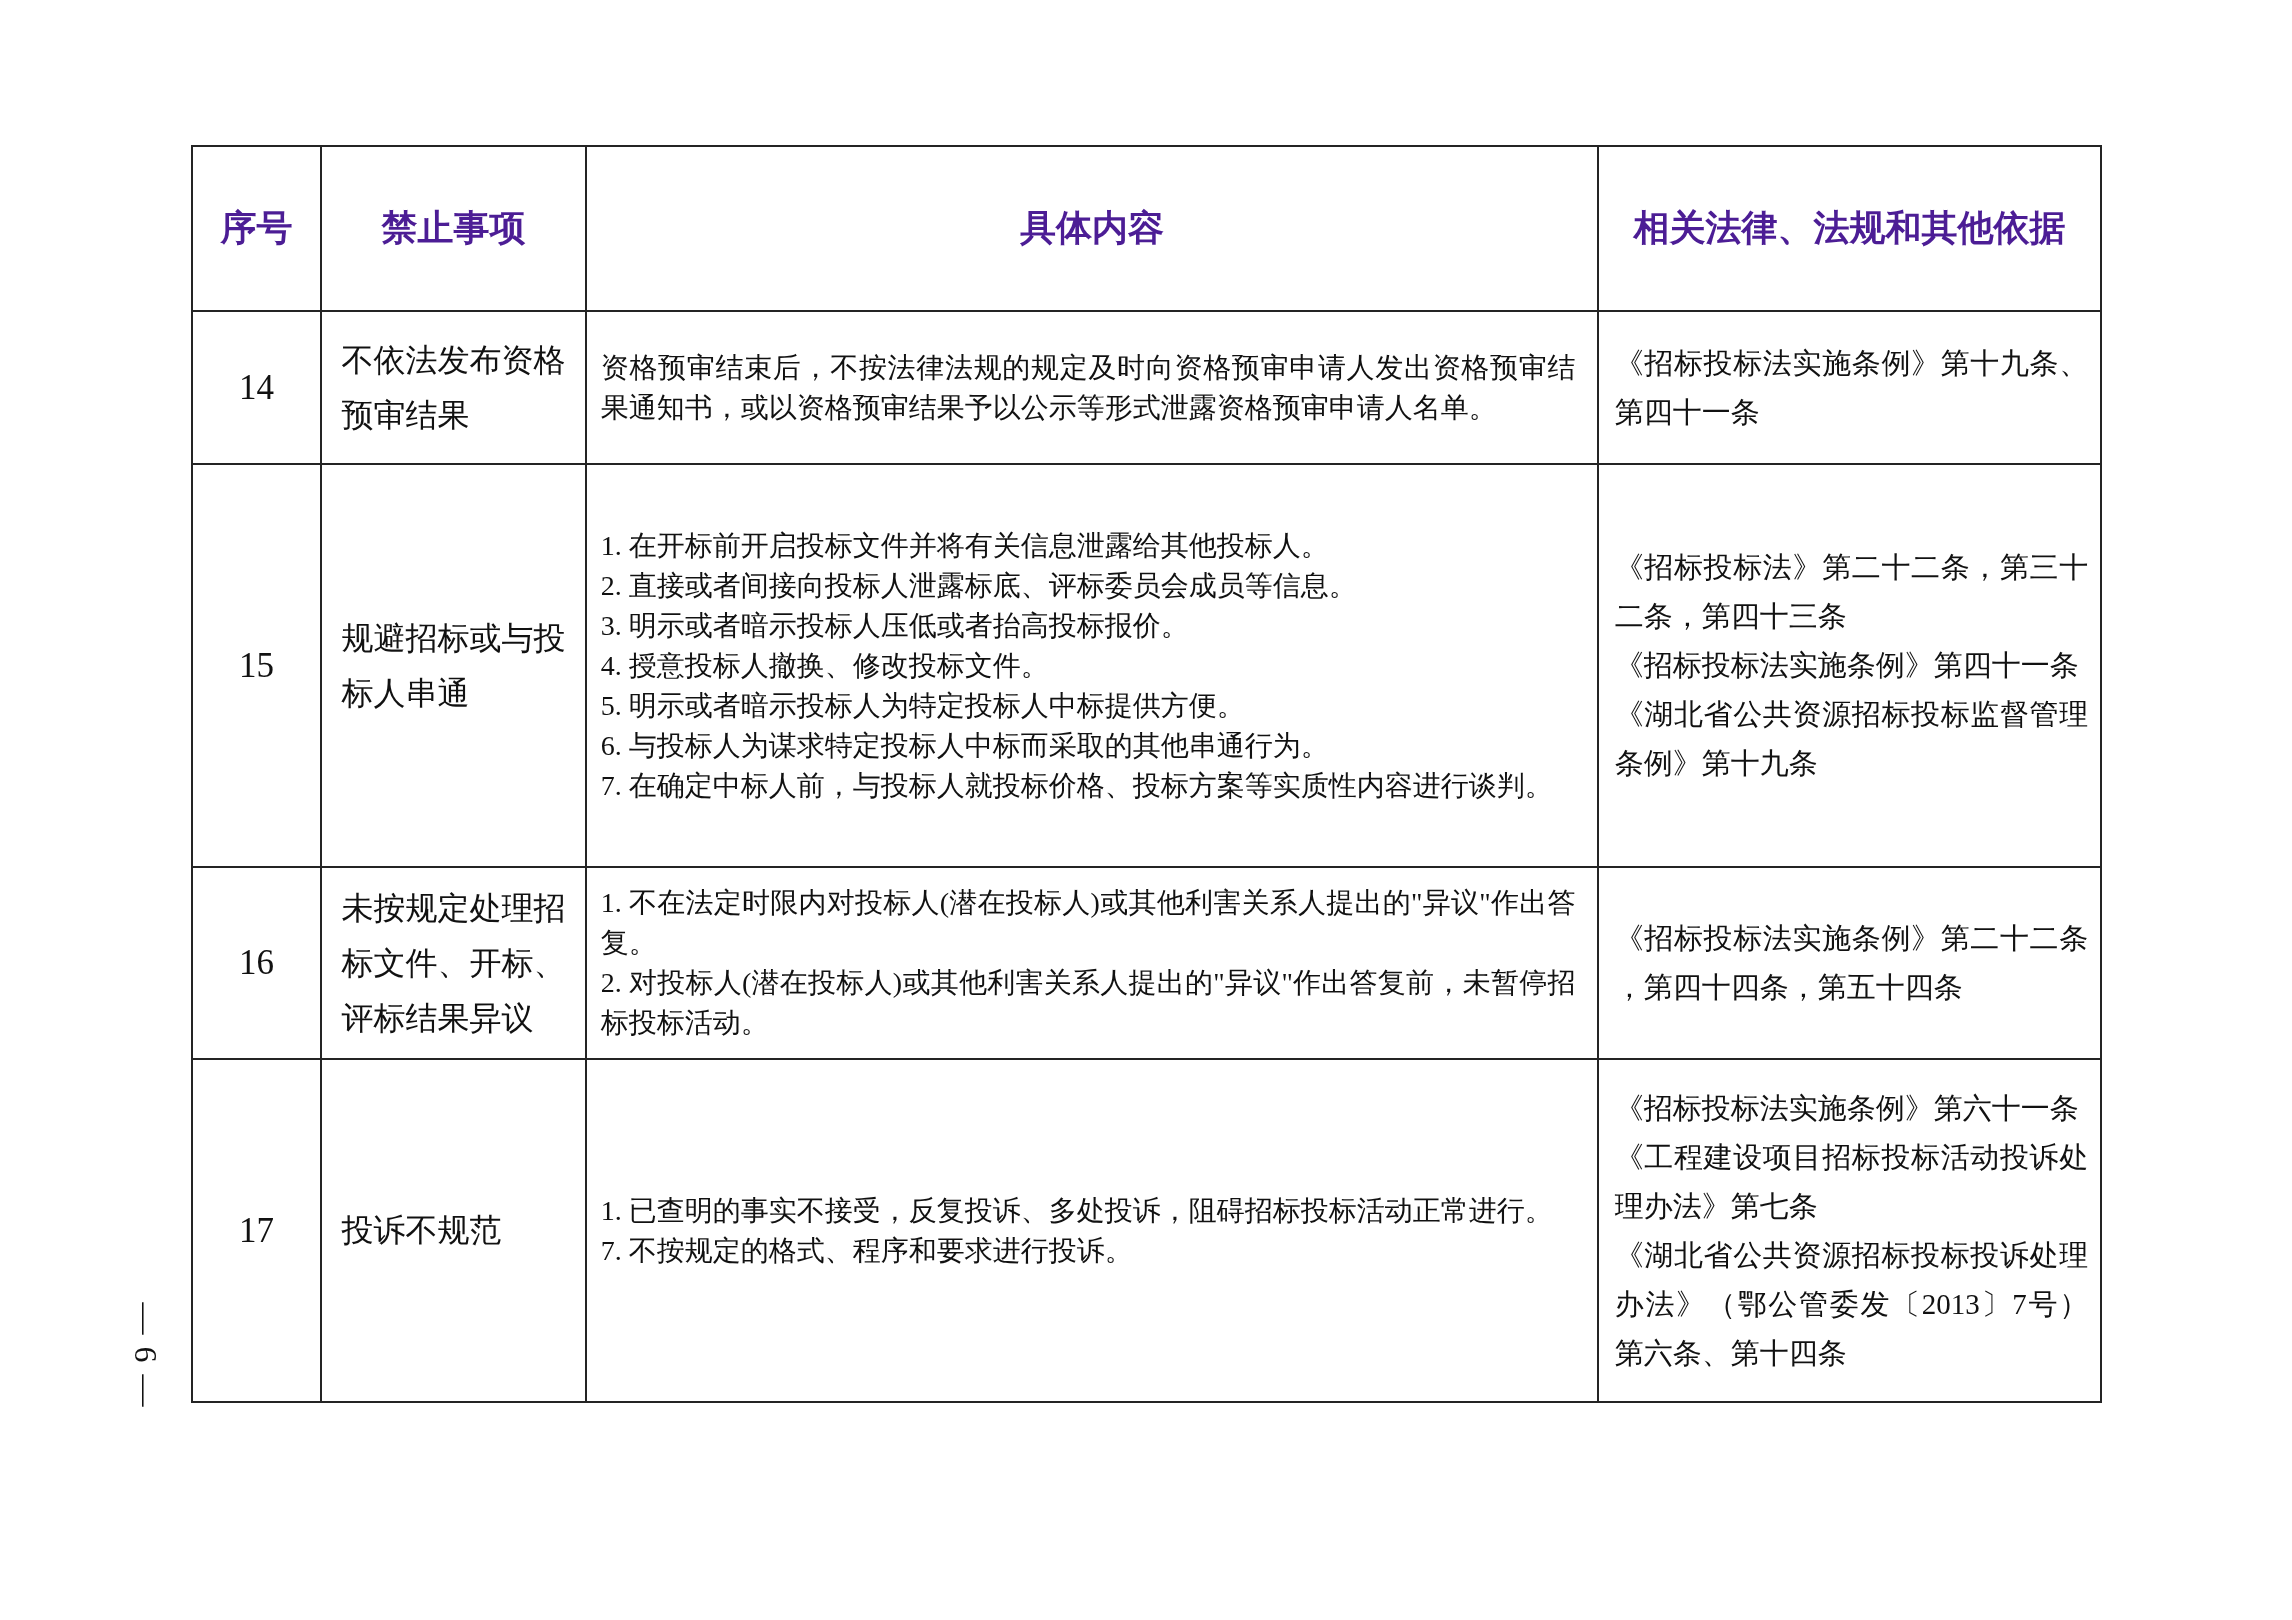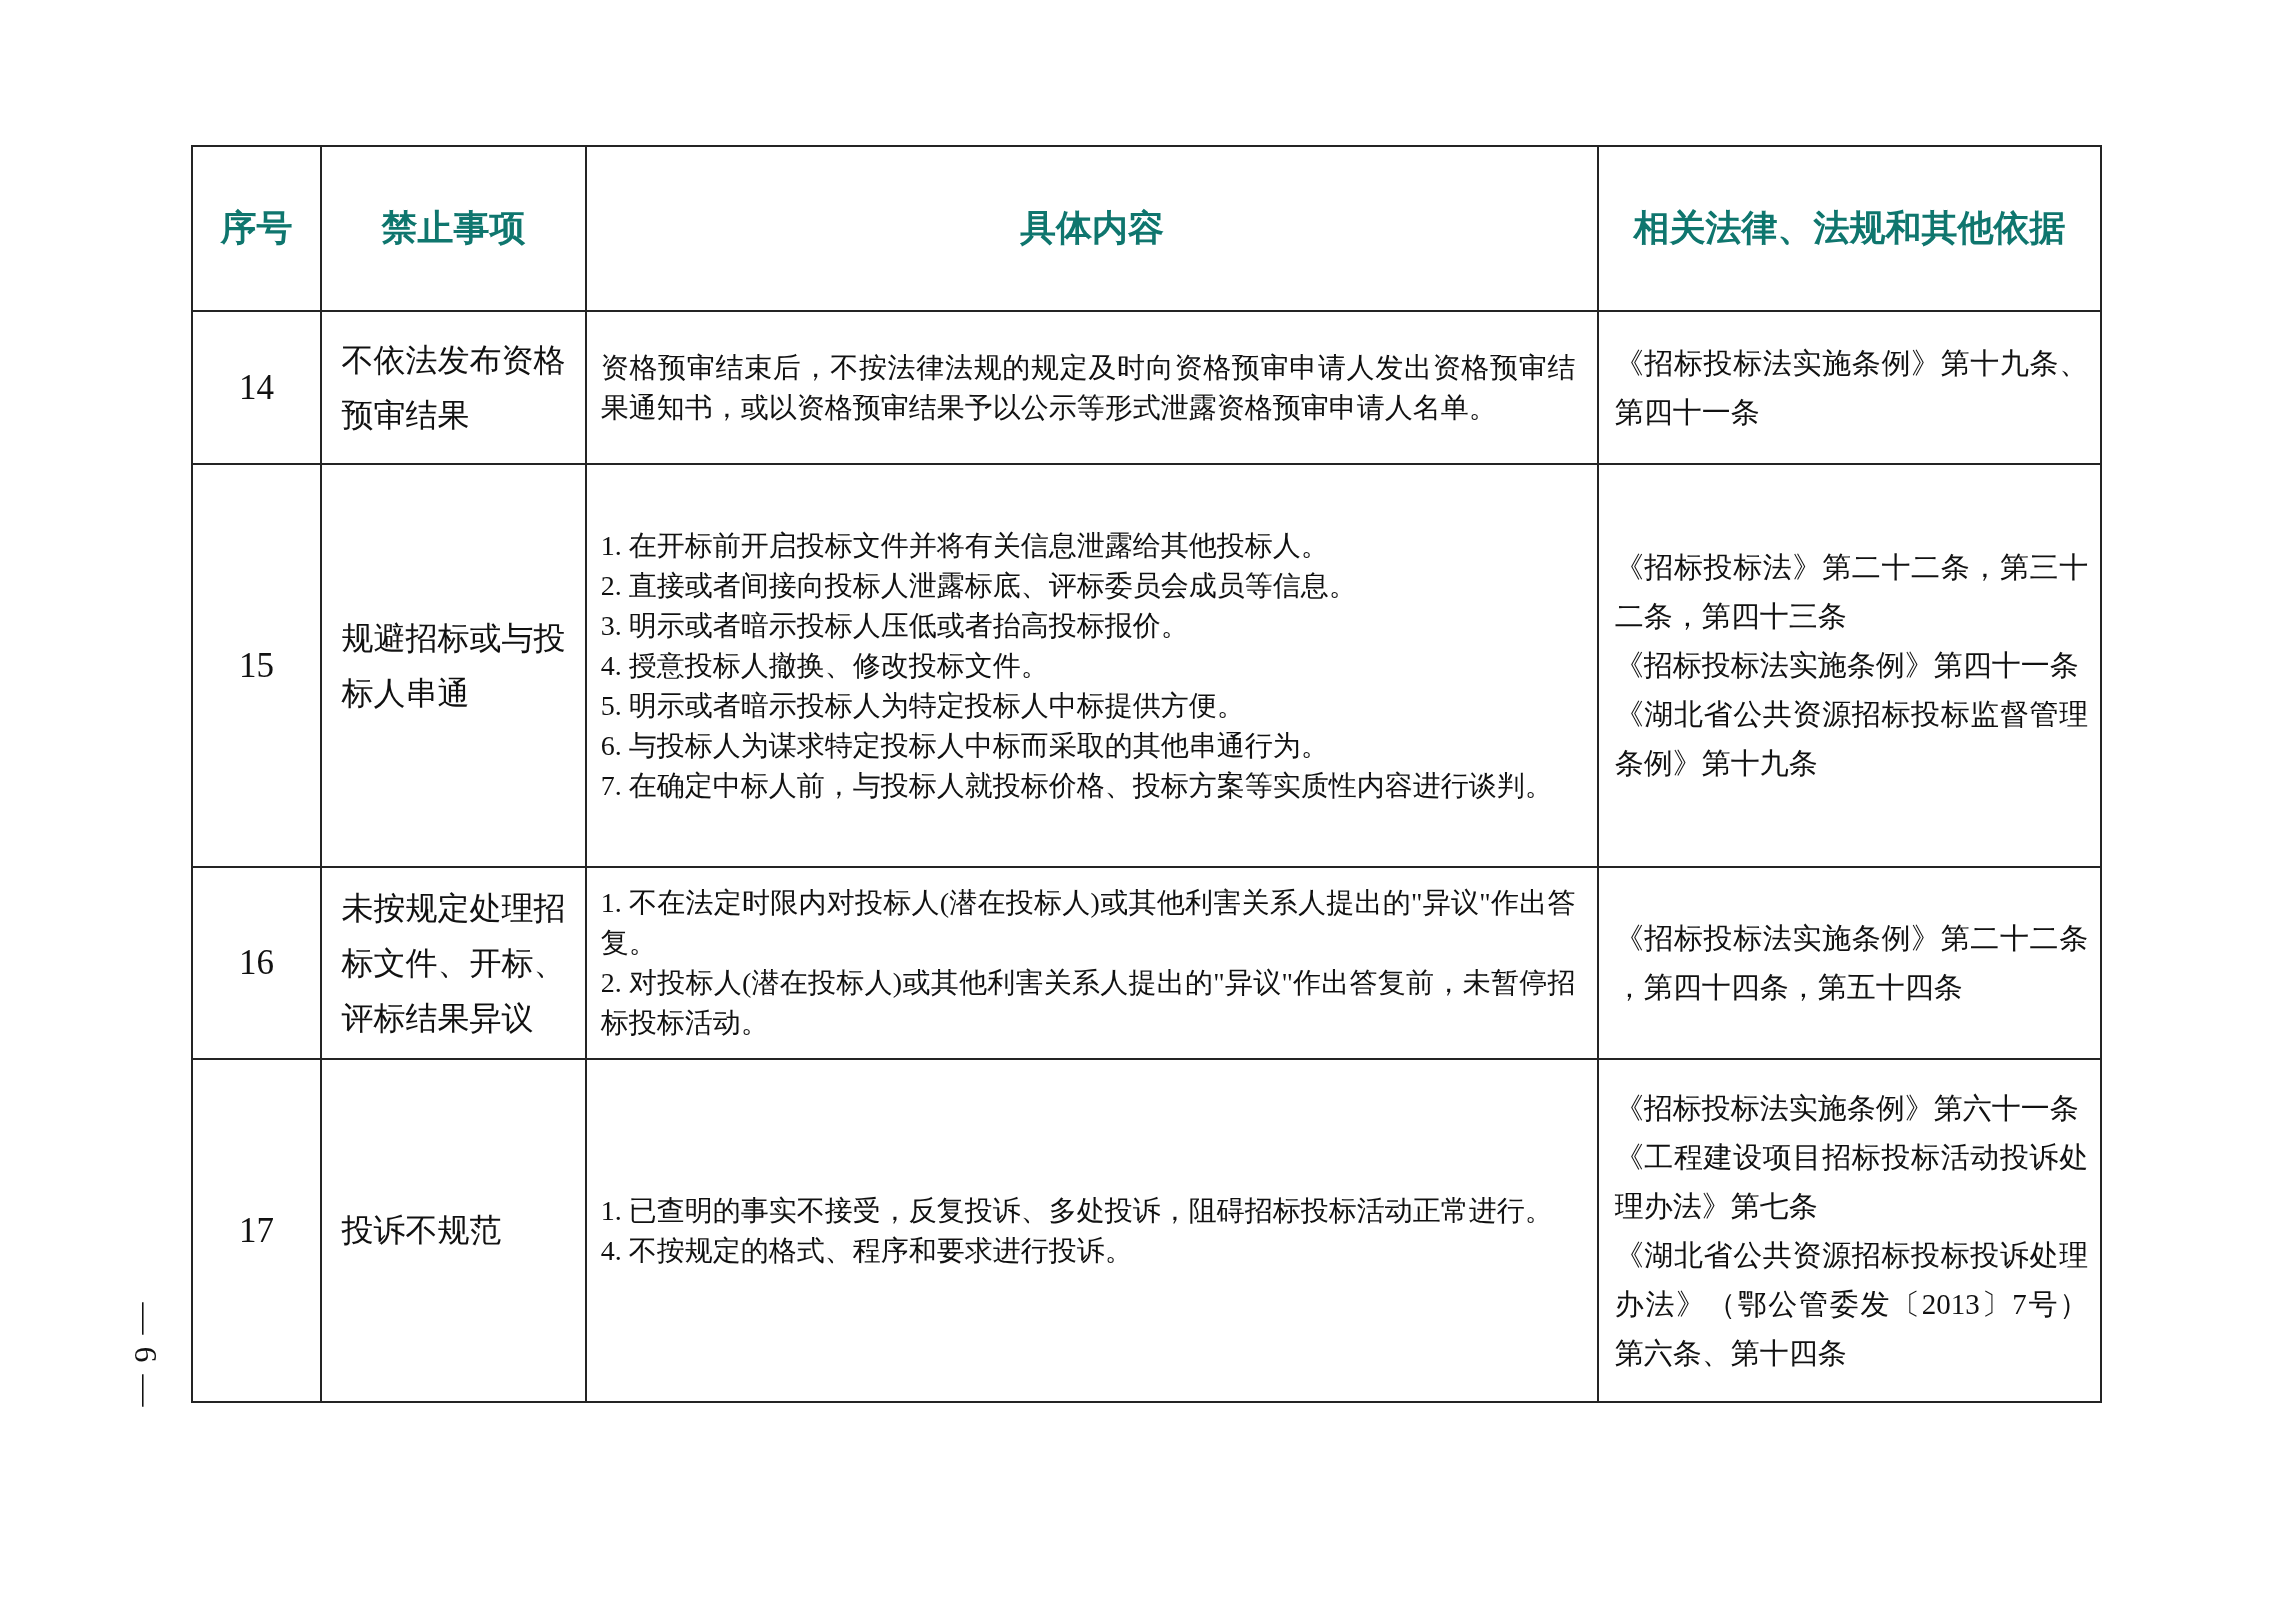--- a/index.html
+++ b/index.html
@@ -38,21 +38,21 @@
     border: 2px solid #242424;
     vertical-align: middle;
     box-sizing: border-box;
   }
   .rules-table thead tr { height: 165px; }
   .rules-table thead th {
     font-family: Liberation Sans, sans-serif;
     font-weight: bold;
     font-size: 36px;
     text-align: center;
-    color: #0f766e;
+    color: #4c1d95;
     border-bottom: 2.9px solid #242424;
   }
   tr.row-14 { height: 153px; }
   tr.row-15 { height: 403px; }
   tr.row-16 { height: 192px; }
   tr.row-17 { height: 343px; }
   td.seq {
     text-align: center;
     font-size: 35px;
     margin-top: 12px;
@@ -147,21 +147,21 @@
         <td class="legal">
           <div class="para">《招标投标法实施条例》第二十二条，第四十四条，第五十四条</div>
         </td>
       </tr>
 
       <tr class="row-17">
         <td class="seq">17</td>
         <td class="item">投诉不规范</td>
         <td class="content">
           <div class="para">1. 已查明的事实不接受，反复投诉、多处投诉，阻碍招标投标活动正常进行。</div>
-          <div class="para">4. 不按规定的格式、程序和要求进行投诉。</div>
+          <div class="para">7. 不按规定的格式、程序和要求进行投诉。</div>
         </td>
         <td class="legal">
           <div class="para">《招标投标法实施条例》第六十一条</div>
           <div class="para">《工程建设项目招标投标活动投诉处理办法》第七条</div>
           <div class="para">《湖北省公共资源招标投标投诉处理办法》（鄂公管委发〔2013〕7号）第六条、第十四条</div>
         </td>
       </tr>
 
     </tbody>
   </table>

